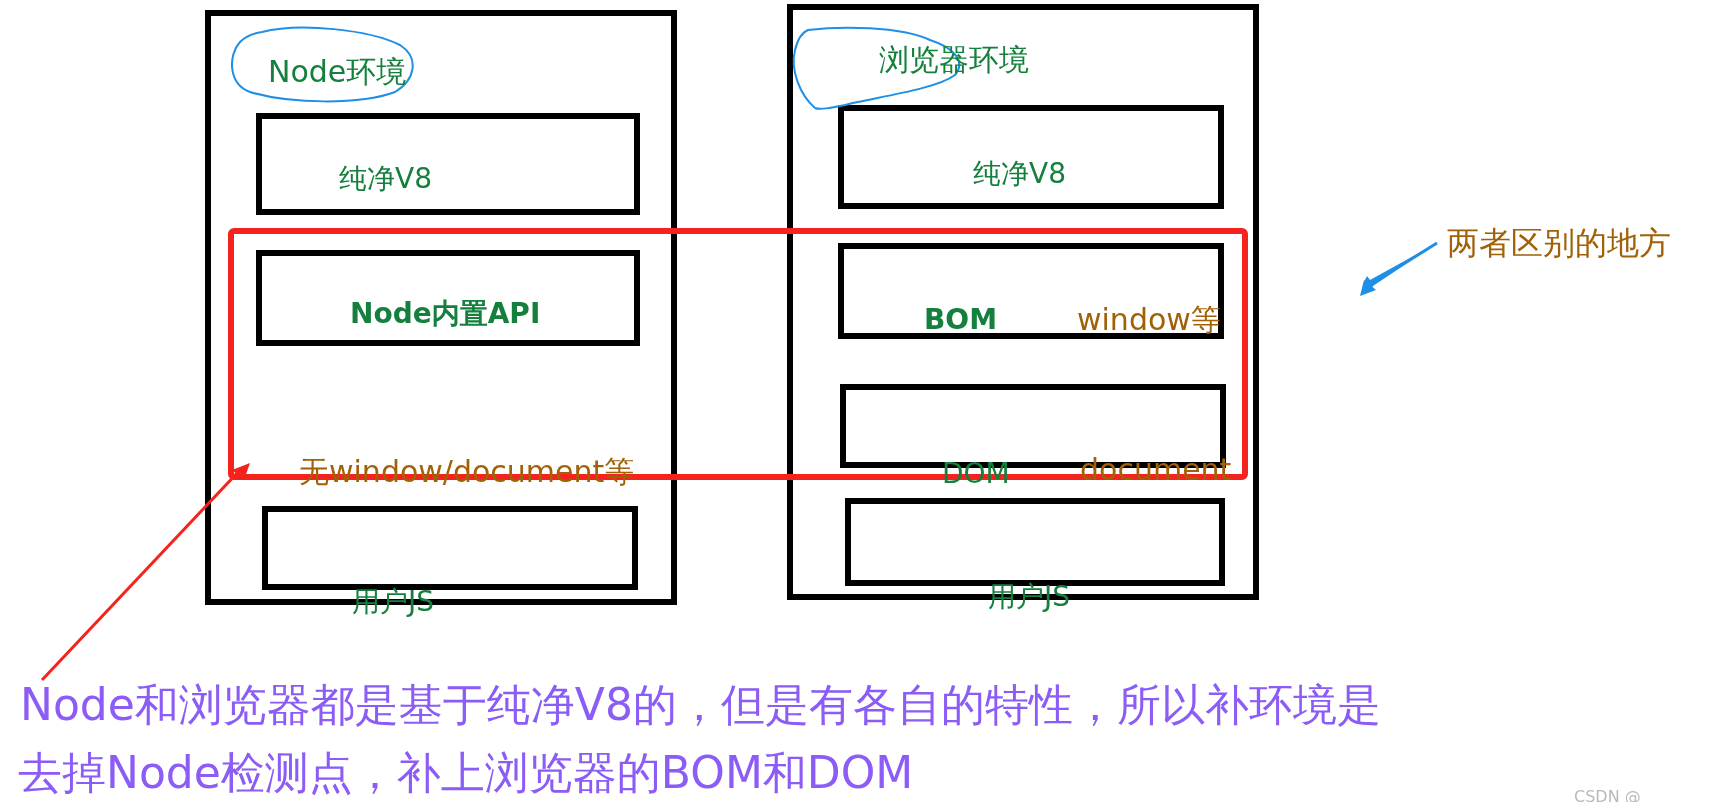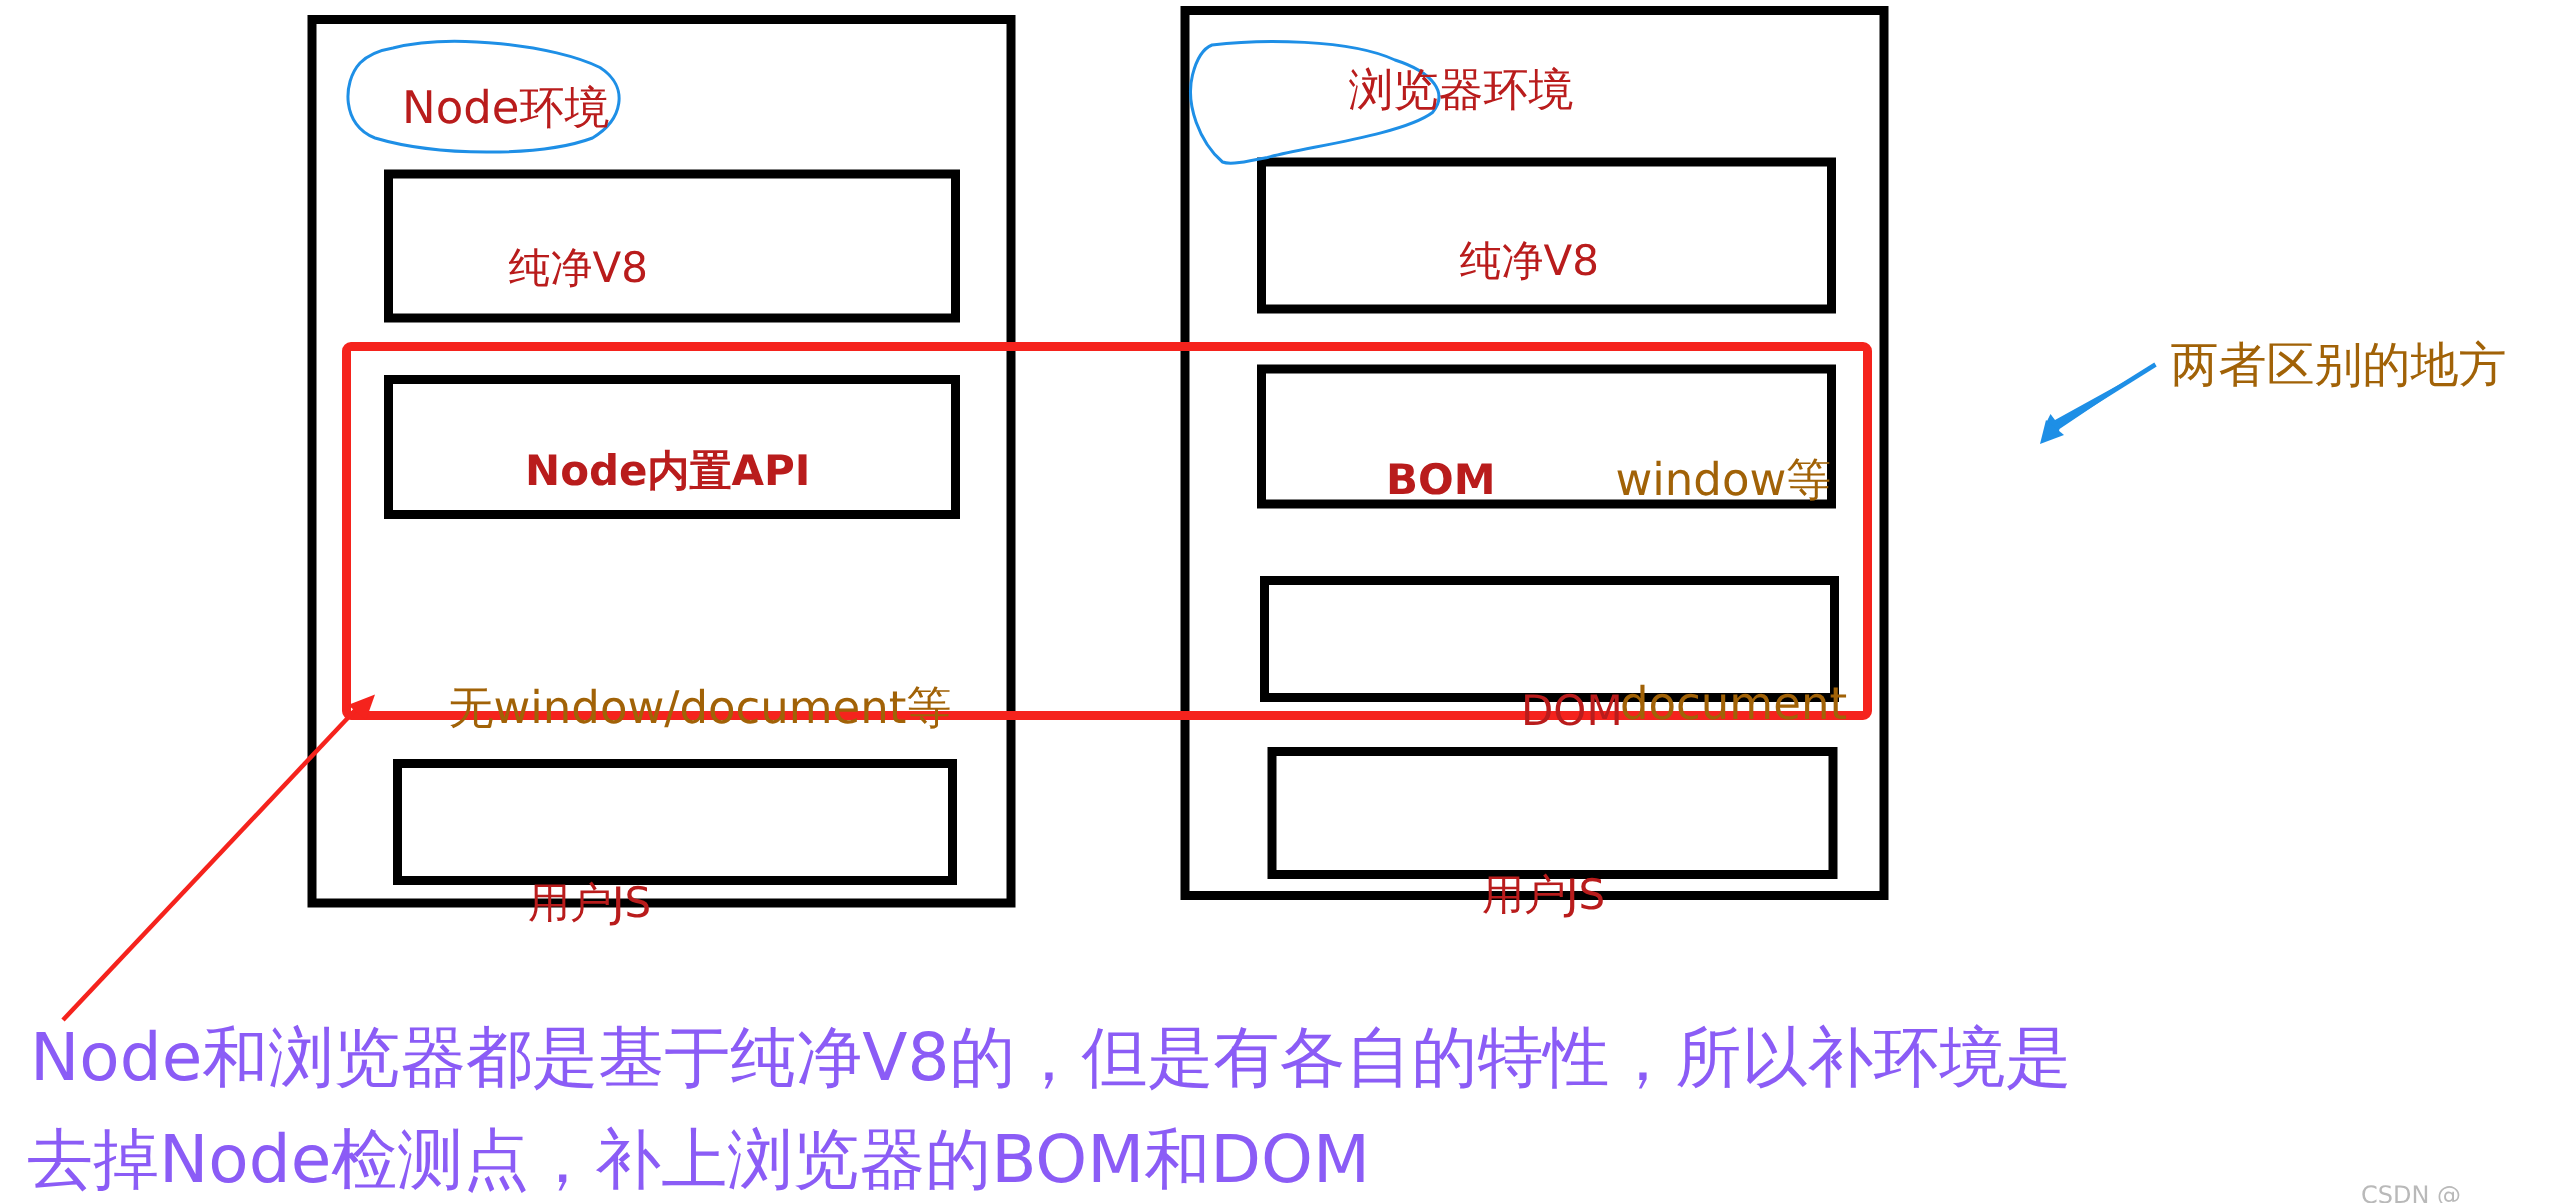--- a/index.html
+++ b/index.html
@@ -1,21 +1,21 @@
 <!DOCTYPE html>
 <html><head>
   <meta charset="utf-8">
   <style>
     html, body { margin: 0; padding: 0; background: #ffffff; }
     body { width: 1710px; height: 802px; position: relative; overflow: hidden;
            font-family: "DejaVu Sans", "Liberation Sans", sans-serif; }
     .abs { position: absolute; box-sizing: border-box; }
     .outer { border: 6px solid #000; background: transparent; }
     .inner { border: 6px solid #000; background: #fff; }
-    .label-dark { color: #b91c1c; font-size: 28px; white-space: nowrap; }
+    .label-dark { color: #15803d; font-size: 28px; white-space: nowrap; }
     .label-blue { color: #a16207; font-size: 30px; white-space: nowrap; }
     .red-text { color: #8b5cf6; font-size: 44px; white-space: nowrap; letter-spacing: 0px; }
     .red-frame { border: 6px solid #f5231d; border-radius: 6px; background: transparent; }
     .wm { color: #b9b9b9; font-size: 16px; white-space: nowrap; }
     svg.overlay { position: absolute; left: 0; top: 0; }
   </style>
 </head>
 <body>
 
 <div class="abs outer" style="left:205px; top:10px; width:472px; height:595px;"></div>
@@ -41,31 +41,31 @@
 
   <line x1="42" y1="680" x2="240" y2="470" stroke="#f5231d" stroke-width="3"></line>
   <polygon points="250,463 232,470 244,480" fill="#f5231d"></polygon>
 
   <polygon points="1437,243 1370,280 1367,276 1364,282 1362,292 1372,290 1373,286" fill="#1e8fe6"></polygon>
   <line x1="1437" y1="243" x2="1365" y2="288" stroke="#1e8fe6" stroke-width="3"></line>
   <polygon points="1360,296 1364,280 1376,290" fill="#1e8fe6"></polygon>
 </svg>
 
 <div class="abs label-dark" style="left:268px; top:52px; font-size:30px;">Node环境</div>
-<div class="abs label-dark" style="left:879px; top:40px; font-size:30px;margin-left:20px;">浏览器环境</div>
+<div class="abs label-dark" style="left:879px; top:40px; font-size:30px;">浏览器环境</div>
 
 <div class="abs label-dark" style="left:339px; top:160px;">纯净V8</div>
 <div class="abs label-dark" style="left:350px; top:295px;font-weight:bold;">Node内置API</div>
 <div class="abs label-blue" style="left:299px; top:416px;margin-top:36px;">无window/document等</div>
 <div class="abs label-dark" style="left:352px; top:583px;">用户JS</div>
 
 <div class="abs label-dark" style="left:973px; top:155px;">纯净V8</div>
 <div class="abs label-dark" style="left:924px; top:303px;font-weight:bold;">BOM</div>
 <div class="abs label-blue" style="left:1077px; top:300px;">window等</div>
-<div class="abs label-dark" style="left:1014px; top:457px;">DOM</div>
+<div class="abs label-dark" style="left:942px; top:457px;">DOM</div>
 <div class="abs label-blue" style="left:1080px; top:452px;">document</div>
 <div class="abs label-dark" style="left:988px; top:578px;">用户JS</div>
 
 <div class="abs label-blue" style="left:1447px; top:222px; font-size:32px;">两者区别的地方</div>
 
 <div class="abs red-text" style="left:20px; top:676px;">Node和浏览器都是基于纯净V8的，但是有各自的特性，所以补环境是</div>
 <div class="abs red-text" style="left:18px; top:744px;">去掉Node检测点，补上浏览器的BOM和DOM</div>
 
 <div class="abs wm" style="left:1574px; top:787px;">CSDN @</div>
 

